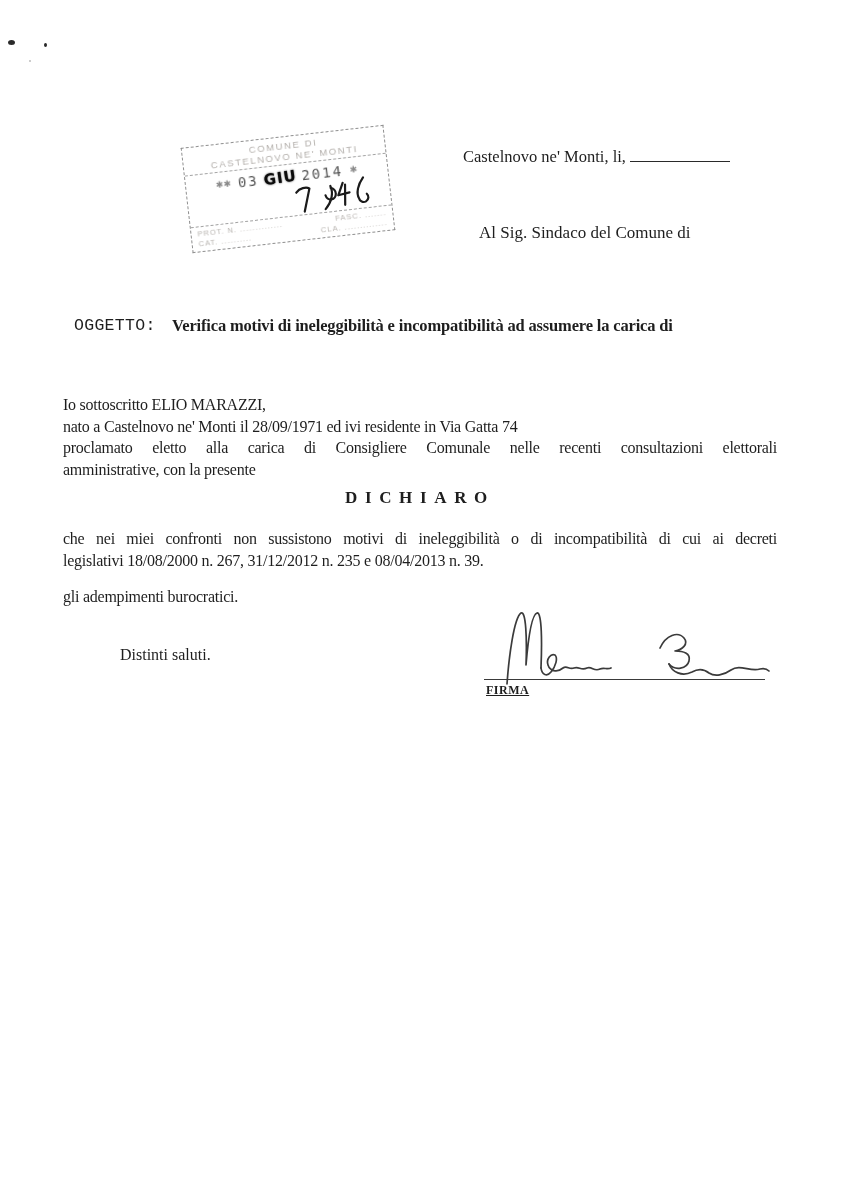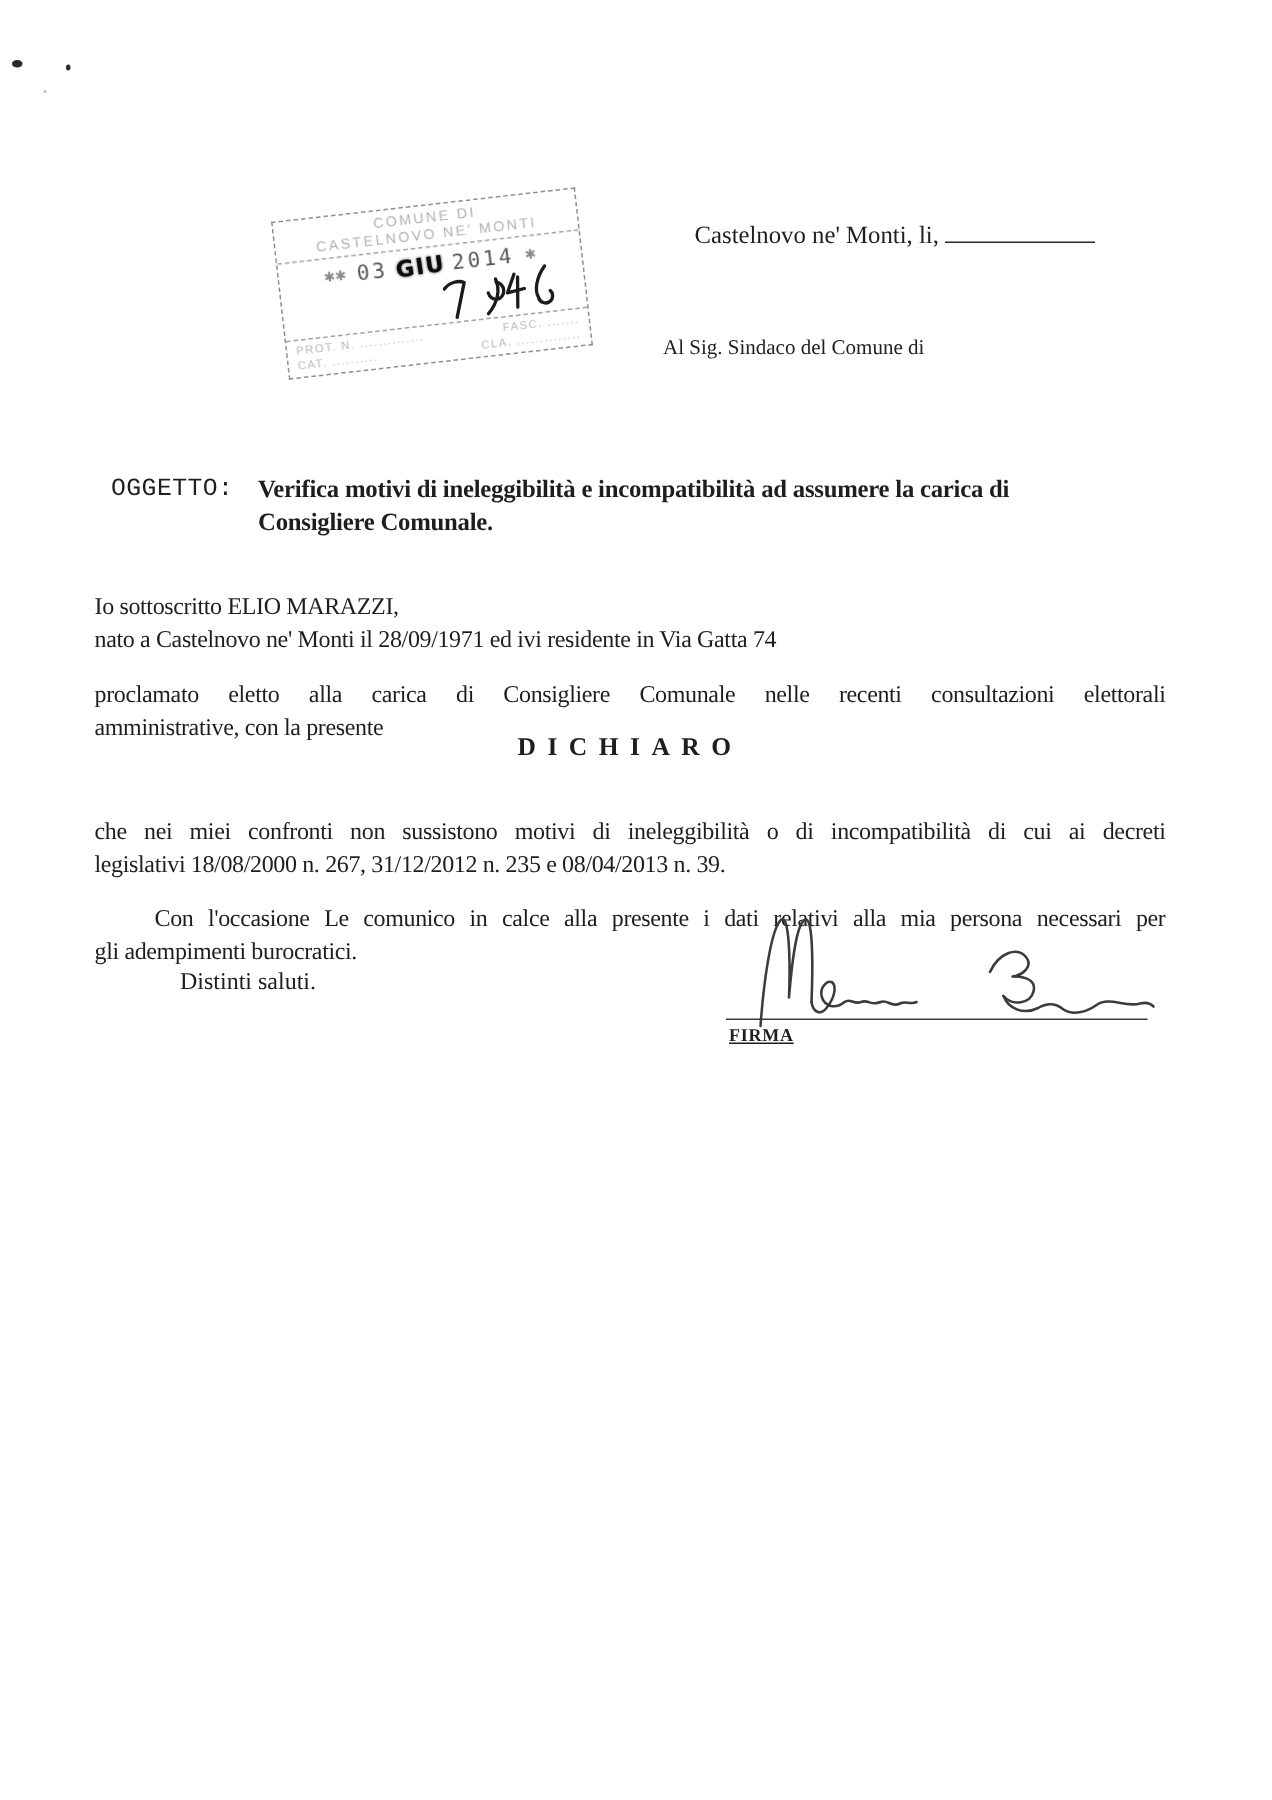--- a/index.html
+++ b/index.html
@@ -44,31 +44,31 @@
   .stamp-number-svg { position:absolute; right:14px; top:-4px; transform:rotate(-3deg); }
   .stamp-footer {
     color:#b9b5b1; font-size:7.5px; letter-spacing:1px; line-height:10px;
     padding:2px 6px 0; filter:blur(0.5px);
   }
   .stamp-footer-row { display:flex; justify-content:space-between; }
 
   
   .place-date { left:463px; top:147px; font-size:16.5px;text-align:center; }
   .blank-line { display:inline-block; width:100px; border-bottom:1.3px solid #2a2a2a; height:14px; margin-left:4px; }
-  .recipient { left:442px; top:222px; font-size:14px; line-height:22px; }
+  .recipient { left:479px; top:222px; font-size:17px; line-height:22px; }
 
   
   .subject { left:74px; top:315px; display:flex; font-size:16.5px; line-height:22px; }
   .subject-label { width:98px; flex:0 0 98px; letter-spacing:0.3px;font-family:Liberation Mono, monospace; }
   .subject-text { font-weight:700; letter-spacing:-0.01em; }
 
   
   .bodycol { left:63px; width:714px; }
   .body-text { font-size:16px; line-height:21.5px; letter-spacing:-0.015em; }
-  .jline { text-align:justify; text-align-last:justify;margin-top:16px; }
+  .jline { text-align:justify; text-align-last:justify; }
   .indent { text-indent:40px; }
   .heading-dichiaro {
     left:63px; width:714px; top:488px; text-align:center;
     font-size:17px; font-weight:700; letter-spacing:0.45em;
   }
   .salutation { left:120px; top:646px; font-size:16px; }
 
   
   .sig-svg { left:497px; top:606px; }
   .sig-line { left:484px; top:679px; width:281px; border-bottom:1.5px solid #3a3a3a; height:0; }
@@ -127,40 +127,38 @@
   </div>
 
   <div class="abs recipient">
     <div>Al Sig. Sindaco del Comune di</div>
   </div>
 
   <div class="abs subject">
     <div class="subject-label">OGGETTO:</div>
     <div class="subject-text">
       <div>Verifica motivi di ineleggibilità e incompatibilità ad assumere la carica di</div>
-      <div>Consigliere Comunale.</div>
     </div>
   </div>
 
   <div class="abs bodycol body-text" style="top:394px;">
     <div>Io sottoscritto ELIO MARAZZI,</div>
     <div>nato a Castelnovo ne' Monti il 28/09/1971 ed ivi  residente in Via Gatta 74</div>
     <div class="jline">proclamato eletto alla carica di Consigliere Comunale nelle recenti consultazioni elettorali</div>
     <div>amministrative, con la presente</div>
   </div>
 
   <div class="abs heading-dichiaro">DICHIARO</div>
 
   <div class="abs bodycol body-text" style="top:528px;">
     <div class="jline">che nei miei confronti non sussistono motivi di ineleggibilità o di incompatibilità di cui ai decreti</div>
     <div>legislativi 18/08/2000 n. 267, 31/12/2012 n. 235 e 08/04/2013 n. 39.</div>
   </div>
 
   <div class="abs bodycol body-text" style="top:586px;">
-    <div class="jline indent">Con l'occasione Le comunico in calce alla presente i dati relativi alla mia persona necessari per</div>
     <div>gli adempimenti burocratici.</div>
   </div>
 
   <div class="abs salutation">Distinti saluti.</div>
 
   <svg class="abs sig-svg" width="276" height="80" viewBox="0 0 276 80">
     <g stroke="#3b3b3b" stroke-width="1.7">
       <path d="M10,78 C12,50 17,12 24,7 C29,4 30,33 29,59 C31,35 34,9 40,7 C45,6 45,37 44,62"></path>
       <path d="M44,62 C45,69 50,71 54,66 C59,60 61,52 58,49 C54,47 49,53 51,59 C53,65 60,67 66,62 C70,59 72,64 77,62 C82,60 84,65 90,62 C95,60 97,66 103,63 C107,61 110,64 114,62"></path>
       <path d="M163,42 C169,29 181,25 187,32 C192,38 185,44 178,45 C186,45 194,47 192,55 C190,63 178,65 172,58"></path>

